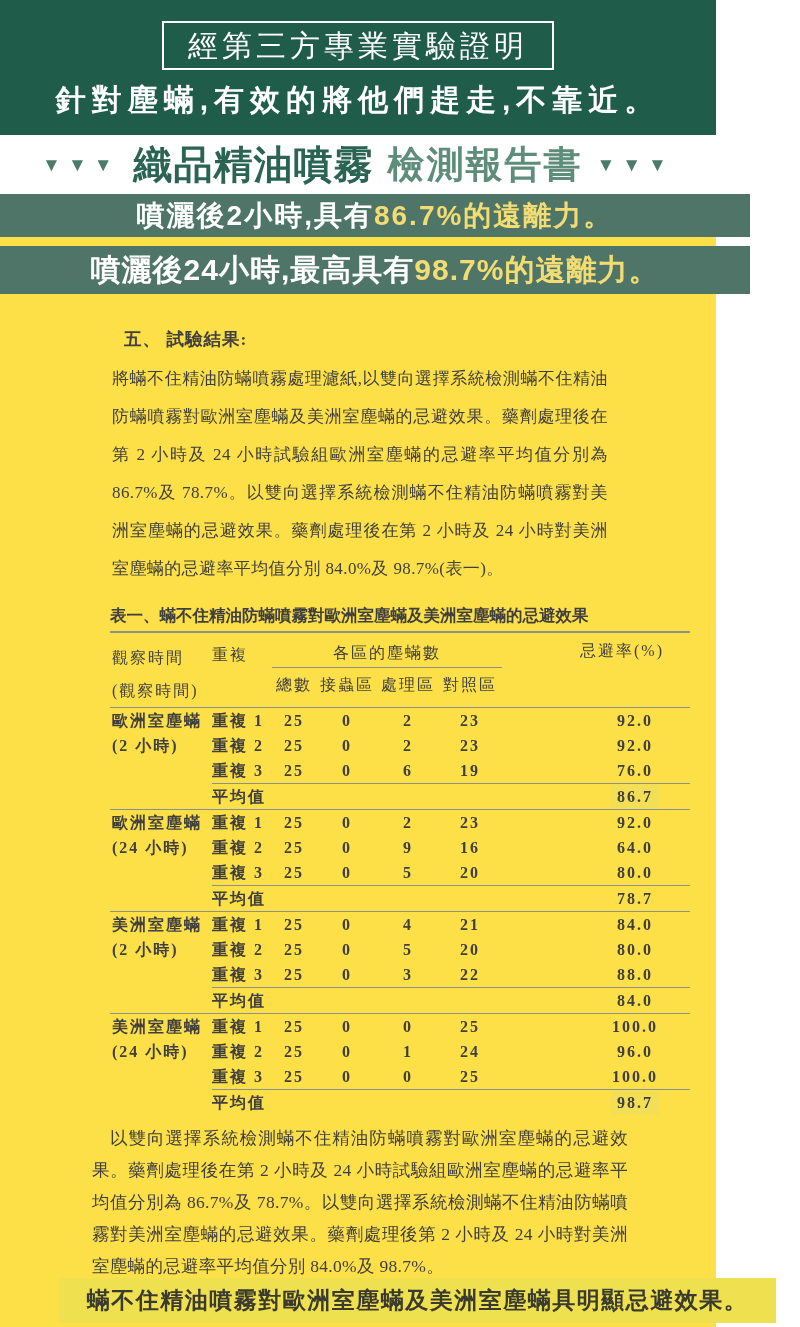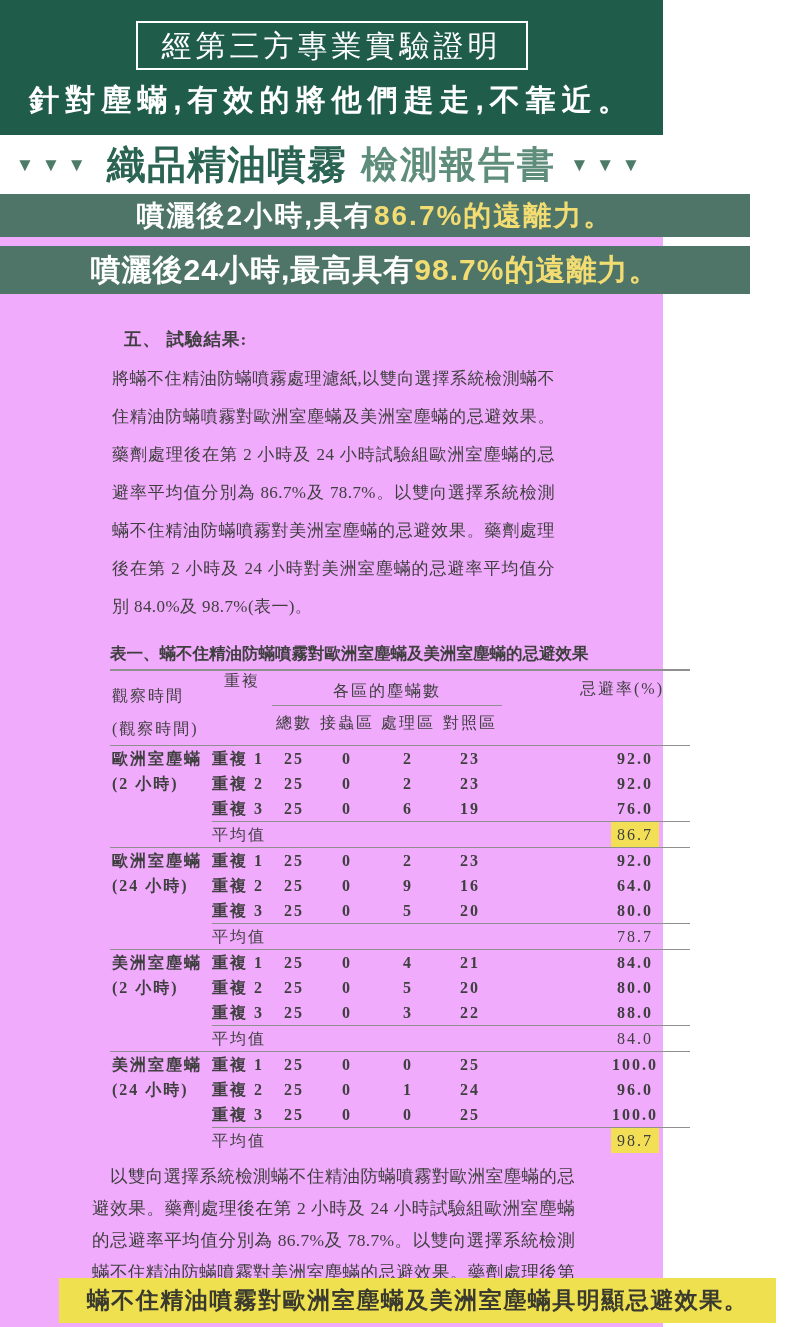--- a/index.html
+++ b/index.html
@@ -10,21 +10,21 @@
     --triangle-green:#4c7b69;
     --yellow-text:#f3dd72;
     --highlight-yellow:#f2df55;
     --footer-yellow:#efe050;
     --ink:#3f3f3f;
     --rule:#8f8f8f;
   }
   *{margin:0;padding:0;box-sizing:border-box;}
   html,body{background:#fff;}
   body{width:800px;height:1327px;overflow:hidden;font-family:"Liberation Sans","DejaVu Sans",sans-serif;}
-  .page{position:relative;width:663px;height:1327px;background:#f0abfc;}
+  .page{position:relative;width:716px;height:1327px;background:#fde047;}
 
   
   .top{background:var(--dark-green);height:135px;padding-top:21px;}
   .badge{width:fit-content;margin:0 auto;border:2px solid #fff;padding:3px 24px;color:#fff;
          font-size:30px;line-height:1.3;font-weight:400;letter-spacing:4px;}
   .tagline{margin-top:10px;text-align:center;color:#fff;font-size:30px;font-weight:700;letter-spacing:6px;}
 
   
   .title-row{height:59px;display:flex;justify-content:center;align-items:center;gap:14px;background:#fff;}
   .tri{color:var(--triangle-green);font-size:19px;letter-spacing:7px;font-weight:700;}
@@ -43,31 +43,31 @@
   .sec-h{margin:33px 0 0 124px;font-size:17.5px;font-weight:700;letter-spacing:1px;}
   .para{text-align:justify;}
   .results-para{margin:9px 108px 0 112px;font-size:17px;line-height:38px;letter-spacing:0.4px;}
   .tbl-title{margin:17px 0 4px 110px;font-size:16.5px;font-weight:700;}
 
   table.report{margin-left:110px;width:580px;border-collapse:collapse;table-layout:fixed;
                font-size:16px;color:var(--ink);border-top:2px solid var(--rule);}
   table.report thead{border-bottom:1px solid var(--rule);}
   table.report th{font-weight:400;}
   th.label-h{text-align:left;vertical-align:top;padding:8px 0 0 2px;line-height:33px;}
-  th.rep-h{text-align:center;vertical-align:top;padding-top:0;}
+  th.rep-h{text-align:left;vertical-align:top;padding-top:12px;}
   th.group-h{text-align:center;padding-top:8px;padding-bottom:2px;border-bottom:1px solid var(--rule);}
   th.sub-h{text-align:center;padding:5px 0 9px;}
   th.rate-h{text-align:left;vertical-align:top;padding-top:8px;}
   tbody td{height:25px;line-height:25px;}
   td.mite-cell{vertical-align:top;text-align:left;padding-left:2px;}
   td.rep-cell{text-align:left;}
   td.num-cell{text-align:center;}
   td.rate-cell{text-align:center;}
   tr.group-start td{border-top:1px solid var(--rule);}
-  tr.avg-row td{border-top:1px solid var(--rule);font-weight:400;margin-top:44px;}
+  tr.avg-row td{border-top:1px solid var(--rule);font-weight:700;margin-top:44px;}
   .hl{background:var(--highlight-yellow);display:inline-block;padding:0 6px;}
 
   .concl-h{margin:12px 0 0 124px;font-size:17.5px;font-weight:700;letter-spacing:1px;}
   .concl-para{margin:7px 88px 0 92px;font-size:17.5px;line-height:32px;text-indent:18px;letter-spacing:0.3px;}
 
   .footer-note{position:absolute;left:59px;bottom:4px;width:717px;height:45px;line-height:45px;
                background:var(--footer-yellow);text-align:center;color:#3a3a2e;
                font-family:"Liberation Serif","DejaVu Serif",serif;font-size:23px;font-weight:700;letter-spacing:1.5px;}
 </style>
 </head>

